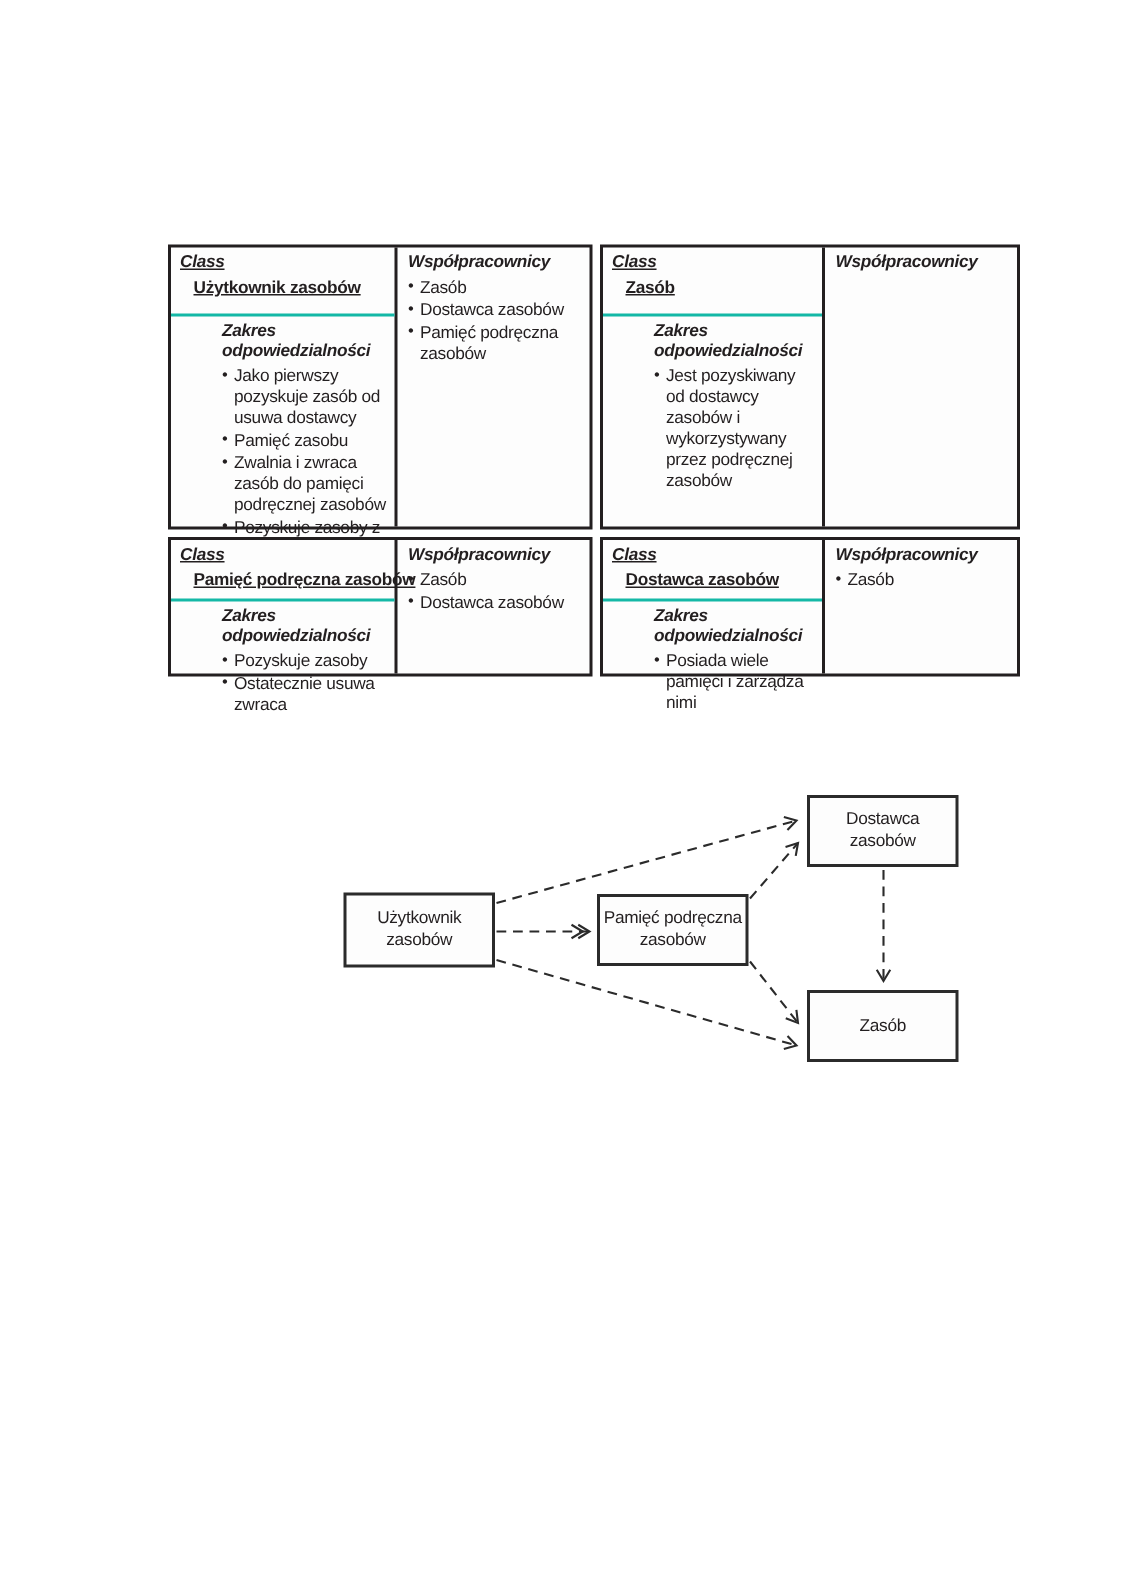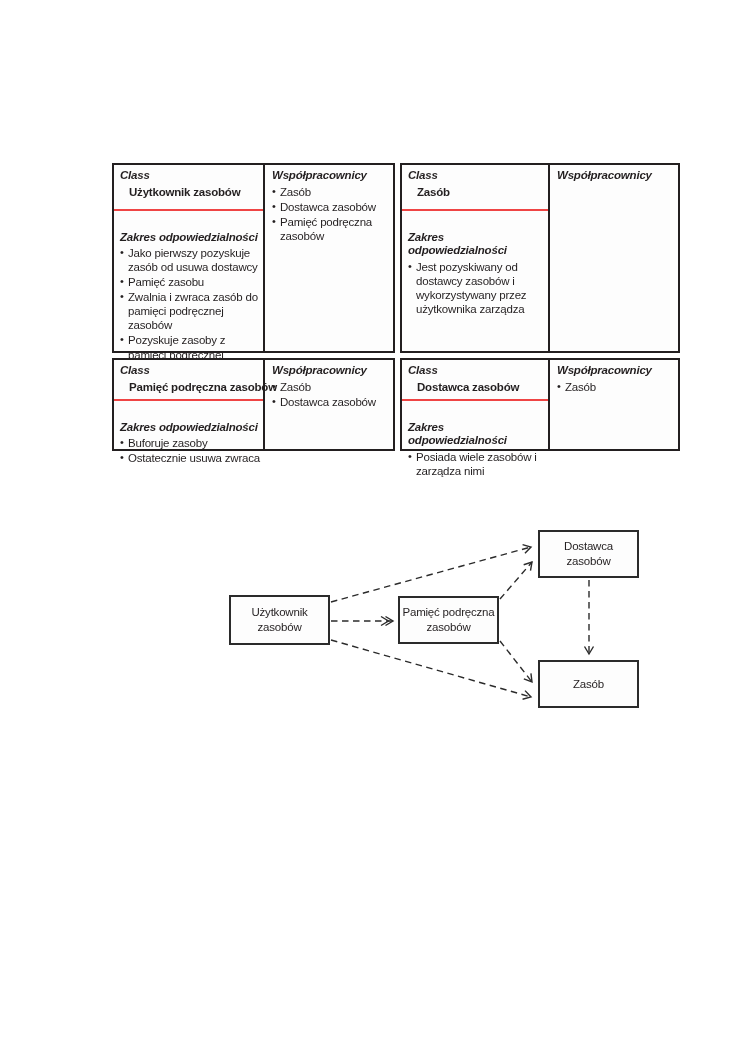--- a/index.html
+++ b/index.html
@@ -23,41 +23,42 @@
   }
   .col-left {
     box-sizing: border-box;
     border-right: 2px solid #231f20;
     display: flex;
     flex-direction: column;
   }
   .w151 { width: 151px; }
   .w148 { width: 148px; }
   .class-head {
-    border-bottom: 2px solid #ef4444;
+    border-bottom: 2px solid #14b8a6;
     padding: 4px 4px 4px 6px;
     box-sizing: border-box;
+    text-decoration: underline;
   }
   .row-top .class-head { padding-bottom: 9px; }
   .hdr-lbl {
     font-weight: bold;
     font-style: italic;
     font-size: 11.5px;
     letter-spacing: -0.2px;
     line-height: 1.2;
   }
   .class-name {
     font-weight: bold;
     font-size: 11.5px;
     letter-spacing: -0.2px;
     padding: 3px 0 0 9px;
     white-space: nowrap;
     line-height: 1.2;
   }
-  .resp-sect { padding: 20px 3px 3px 6px; }
+  .resp-sect { padding: 4px 3px 3px 6px; margin-left: 28px; }
   .col-right { flex: 1; padding: 4px 4px 16px 7px; }
   ul.blist {
     margin: 2px 0 0 0;
     padding: 0;
     list-style: none;
     font-size: 11.5px;
     letter-spacing: -0.2px;
     line-height: 1.22;
   }
   ul.blist li { position: relative; padding-left: 8px; margin: 0 0 1px 0; }
@@ -126,40 +127,40 @@
 
   <article class="card row-top" style="left:400px; top:163px; width:280px; height:190px;">
     <div class="col-left w148">
       <div class="class-head">
         <div class="hdr-lbl">Class</div>
         <div class="class-name">Zasób</div>
       </div>
       <div class="resp-sect">
         <div class="hdr-lbl">Zakres odpowiedzialności</div>
         <ul class="blist">
-          <li>Jest pozyskiwany od dostawcy zasobów i wykorzystywany przez użytkownika zarządza</li>
+          <li>Jest pozyskiwany od dostawcy zasobów i wykorzystywany przez podręcznej zasobów</li>
         </ul>
       </div>
     </div>
     <div class="col-right">
       <div class="hdr-lbl">Współpracownicy</div>
       <ul class="blist"></ul>
     </div>
   </article>
 
   <article class="card" style="left:112px; top:358px; width:283px; height:93px;">
     <div class="col-left w151">
       <div class="class-head">
         <div class="hdr-lbl">Class</div>
         <div class="class-name">Pamięć podręczna zasobów</div>
       </div>
       <div class="resp-sect">
         <div class="hdr-lbl">Zakres odpowiedzialności</div>
         <ul class="blist">
-          <li>Buforuje zasoby</li>
+          <li>Pozyskuje zasoby</li>
           <li>Ostatecznie usuwa zwraca</li>
         </ul>
       </div>
     </div>
     <div class="col-right">
       <div class="hdr-lbl">Współpracownicy</div>
       <ul class="blist">
         <li>Zasób</li>
         <li>Dostawca zasobów</li>
       </ul>
@@ -168,21 +169,21 @@
 
   <article class="card" style="left:400px; top:358px; width:280px; height:93px;">
     <div class="col-left w148">
       <div class="class-head">
         <div class="hdr-lbl">Class</div>
         <div class="class-name">Dostawca zasobów</div>
       </div>
       <div class="resp-sect">
         <div class="hdr-lbl">Zakres odpowiedzialności</div>
         <ul class="blist">
-          <li>Posiada wiele zasobów i zarządza nimi</li>
+          <li>Posiada wiele pamięci i zarządza nimi</li>
         </ul>
       </div>
     </div>
     <div class="col-right">
       <div class="hdr-lbl">Współpracownicy</div>
       <ul class="blist">
         <li>Zasób</li>
       </ul>
     </div>
   </article>

